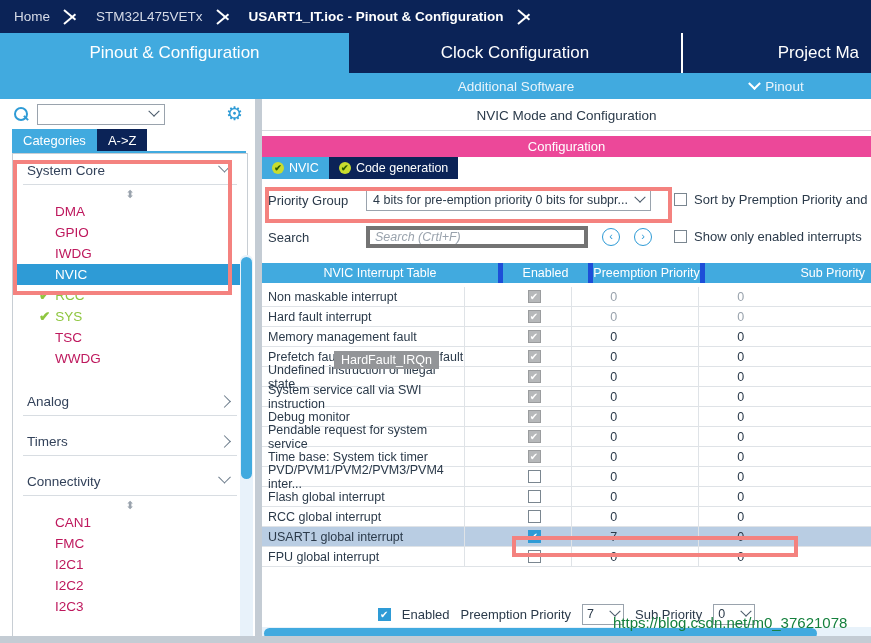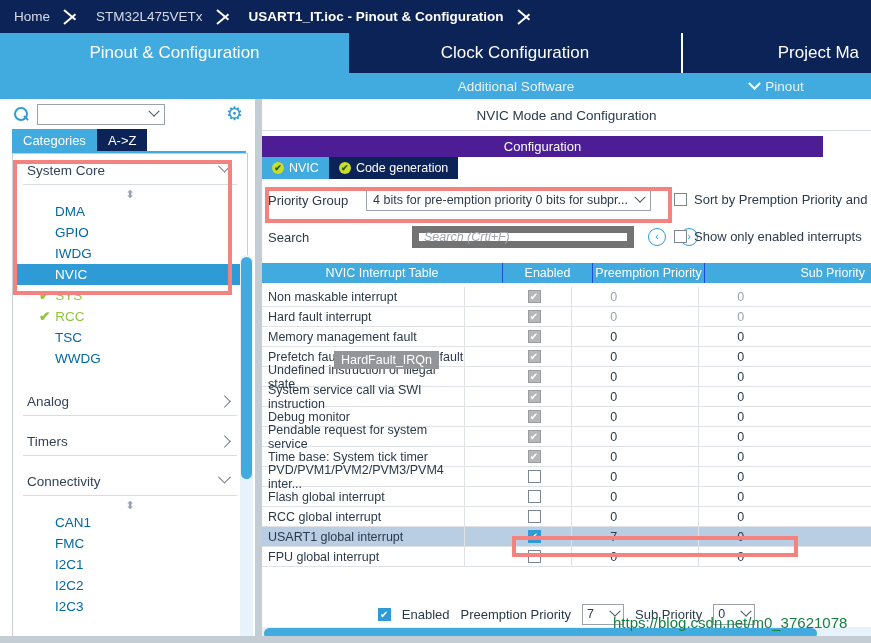--- a/index.html
+++ b/index.html
@@ -133,21 +133,21 @@
   .grp .arw-r {
     width: 9px; height: 9px; border-right: 1.7px solid #6a7a8a;
     border-top: 1.7px solid #6a7a8a; transform: rotate(45deg);
     margin-right: 6px;
   }
   .spinner {
     text-align: center; color: #9aa3ad; font-size: 11px; line-height: 12px;
     padding: 3px 0 1px 0;
   }
   .leaf {
-    font-size: 13.5px; color: #0369a1; padding: 1px 0 1px 42px;
+    font-size: 13.5px; color: #be185d; padding: 1px 0 1px 42px;
     line-height: 19px; white-space: nowrap;
   }
   .leaf.sel { background: #2e9bd6; color: #ffffff; }
   .leaf.ok { color: #8ec63f; padding-left: 26px; }
   .leaf .chk { color: #8ec63f; font-weight: bold; margin-right: 5px; }
 
   
   .redbox {
     position: absolute; border: 4px solid #f4827f; pointer-events: none;
   }
@@ -173,22 +173,22 @@
     position: absolute; left: 262px; top: 99px; width: 609px; height: 544px;
     background: #ffffff;
   }
   .nvic-title {
     position: absolute; left: 0; top: 2px; width: 609px; height: 30px;
     display: flex; align-items: center; justify-content: center;
     font-size: 13.5px; color: #2b3a4a; background: #ffffff;
     border-bottom: 1px solid #d5dadf;
   }
   .cfg-band {
-    position: absolute; left: 0; top: 37px; width: 561px; height: 21px;
-    background: #4c1d95; color: #ffffff; font-size: 13px;
+    position: absolute; left: 0; top: 37px; width: 609px; height: 21px;
+    background: #ec4899; color: #ffffff; font-size: 13px;
     display: flex; align-items: center; justify-content: center;
   }
   .inner-tabs {
     position: absolute; left: 0; top: 58px; width: 609px; height: 22px;
     display: flex;
   }
   .itab {
     display: flex; align-items: center; gap: 5px; height: 22px;
     padding: 0 10px; font-size: 12.5px; color: #ffffff;
   }
@@ -211,23 +211,23 @@
     width: 285px; height: 22px; border: 1px solid #9aa3ad; background: #ffffff;
     display: flex; align-items: center; padding: 0 6px;
     font-size: 12.5px; color: #2b3a4a; justify-content: space-between;
   }
   .row-search {
     position: absolute; left: 0; top: 123px; width: 609px; height: 30px;
     display: flex; align-items: center;
   }
   .s-label { margin-left: 6px; width: 98px; }
   .s-input {
-    width: 222px; height: 22px; border: 7px solid #737373; background: #ffffff;
+    width: 222px; height: 22px; border: 4px solid #737373; background: #ffffff;
     display: flex; align-items: center; padding: 0 5px;
-    font-size: 12.5px; color: #9aa3ad; font-style: italic; margin-left: 46px;
+    font-size: 12.5px; color: #9aa3ad; font-style: italic;
   }
   .navbtn {
     width: 18px; height: 18px; border: 1.7px solid #2e9bd6; border-radius: 50%;
     color: #2e9bd6; font-size: 11px; line-height: 15px; text-align: center;
     margin-left: 14px;
   }
   .cbrow {
     position: absolute; display: flex; align-items: center; gap: 7px;
     font-size: 13px; color: #2b3a4a; white-space: nowrap;
   }
@@ -245,21 +245,21 @@
   }
 
   
   .tbl-head {
     position: absolute; left: 0; top: 164px; width: 609px; height: 20px;
     display: flex; background: #41aadf;
   }
   .th {
     color: #ffffff; font-size: 12.5px; display: flex; align-items: center;
     justify-content: center; height: 20px;
-    border-right: 1px solid #1d4ed8;
+    border-right: 5px solid #1d4ed8;
   }
   .th.c0 { width: 241px; }
   .th.c1 { width: 90px; }
   .th.c2 { width: 112px; }
   .th.c3 { width: 166px; justify-content: flex-end; padding-right: 6px; border-right: none; }
   .tbl-body { position: absolute; left: 0; top: 188px; width: 609px; }
   .tr {
     display: flex; height: 20px; align-items: center;
     border-bottom: 1px solid #dfe3e7;
     gap: 32px;
@@ -356,24 +356,24 @@
       <div class="grp">
         <span>System Core</span>
         <span class="arw-d"></span>
       </div>
       <div class="spinner">⬍</div>
       <div class="leaf">DMA</div>
       <div class="leaf">GPIO</div>
       <div class="leaf">IWDG</div>
       <div class="leaf sel">NVIC</div>
       <div class="leaf ok">
+        <span class="chk">✔</span><span>RCC</span>
+      </div>
+      <div class="leaf ok">
         <span class="chk">✔</span><span>SYS</span>
-      </div>
-      <div class="leaf ok">
-        <span class="chk">✔</span><span>RCC</span>
       </div>
       <div class="leaf">TSC</div>
       <div class="leaf">WWDG</div>
 
       <div style="height:16px"></div>
 
       <div class="grp">
         <span>Analog</span>
         <span class="arw-r"></span>
       </div>

